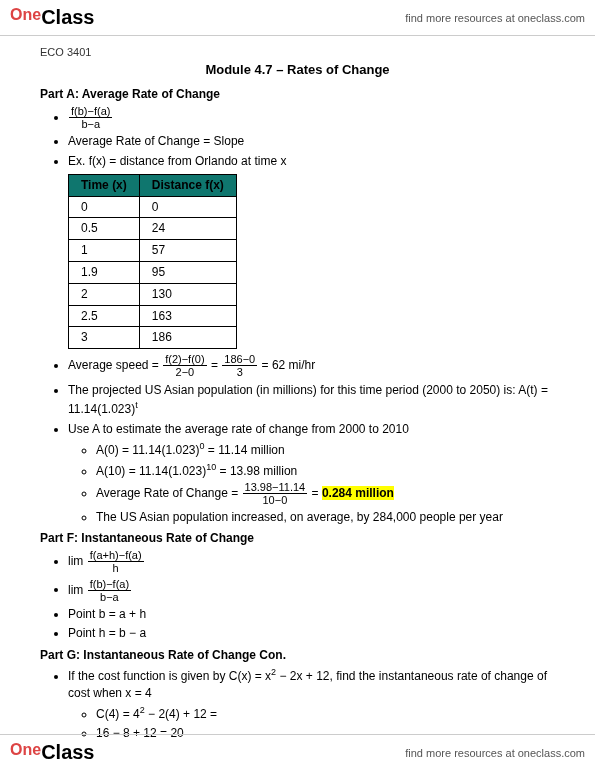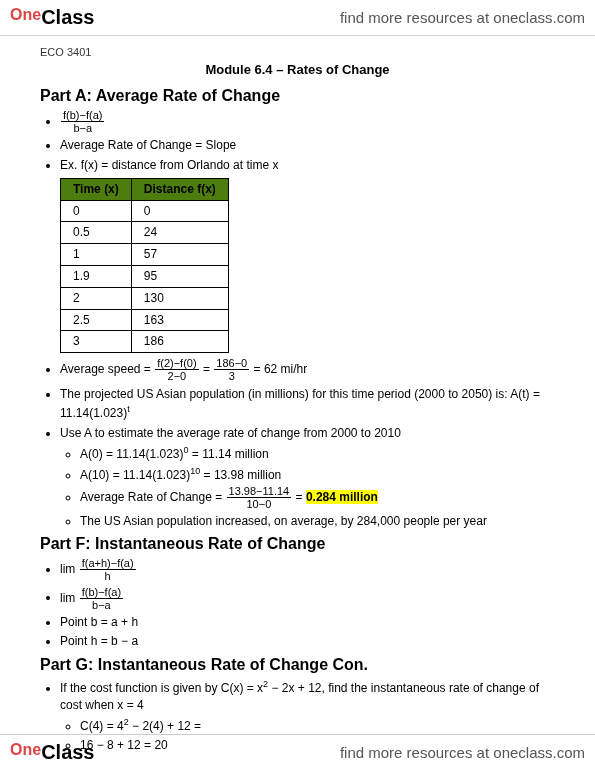--- a/index.html
+++ b/index.html
@@ -30,21 +30,21 @@
       font-weight: bold;
       font-size: 16px;
       color: #d44;
     }
     .logo-class {
       font-weight: bold;
       font-size: 20px;
       color: #000;
     }
     .top-link {
-      font-size: 15px;
+      font-size: 11px;
       color: #555;
       text-align: right;
     }
 
     
     .bottom-bar {
       position: absolute;
       bottom: 0;
       left: 0;
       right: 0;
@@ -68,35 +68,36 @@
 
     .module-title {
       text-align: center;
       font-weight: bold;
       font-size: 13px;
       margin-bottom: 10px;
     }
 
     .section-header {
       font-weight: bold;
-      font-size: 16px;
+      font-size: 12px;
       margin-bottom: 4px;
       margin-top: 6px;
     }
 
     ul.main-list {
       list-style: disc;
       padding-left: 20px;
       margin-bottom: 4px;
     }
 
     ul.main-list li {
       margin-bottom: 3px;
       font-size: 12px;
       line-height: 1.4;
+      margin-left: 8px;
     }
 
     ul.sub-list {
       list-style: circle;
       padding-left: 20px;
       margin-top: 2px;
     }
 
     ul.sub-list li {
       margin-bottom: 2px;
@@ -128,21 +129,21 @@
       margin: 4px 0 4px 0;
       font-size: 12px;
     }
     .data-table th, .data-table td {
       border: 1px solid #000;
       padding: 2px 12px;
       text-align: left;
     }
     .data-table th {
       font-weight: bold;
-      background: #4d7c0f;
+      background: #0f766e;
     }
 
     .highlight {
       background-color: #ffff00;
       font-weight: bold;
     }
 
     sup { font-size: 9px; vertical-align: super; }
   </style>
 </head>
@@ -152,21 +153,21 @@
   <div class="logo-area">
     <span class="logo-one">One</span>
       <span class="logo-class">Class</span>
   </div>
   <div class="top-link">find more resources at oneclass.com</div>
 </div>
 
 <div class="content">
 
   <div class="course-code">ECO 3401</div>
-  <div class="module-title">Module 6.4 – Rates of Change</div>
+  <div class="module-title">Module 4.7 – Rates of Change</div>
 
   <div class="section-header">Part A: Average Rate of Change</div>
   <ul class="main-list">
     <li>
       <span class="frac">
         <span class="num">f(b)−f(a)</span>
         <span class="den">b−a</span>
       </span>
     </li>
     <li>Average Rate of Change = Slope</li>

